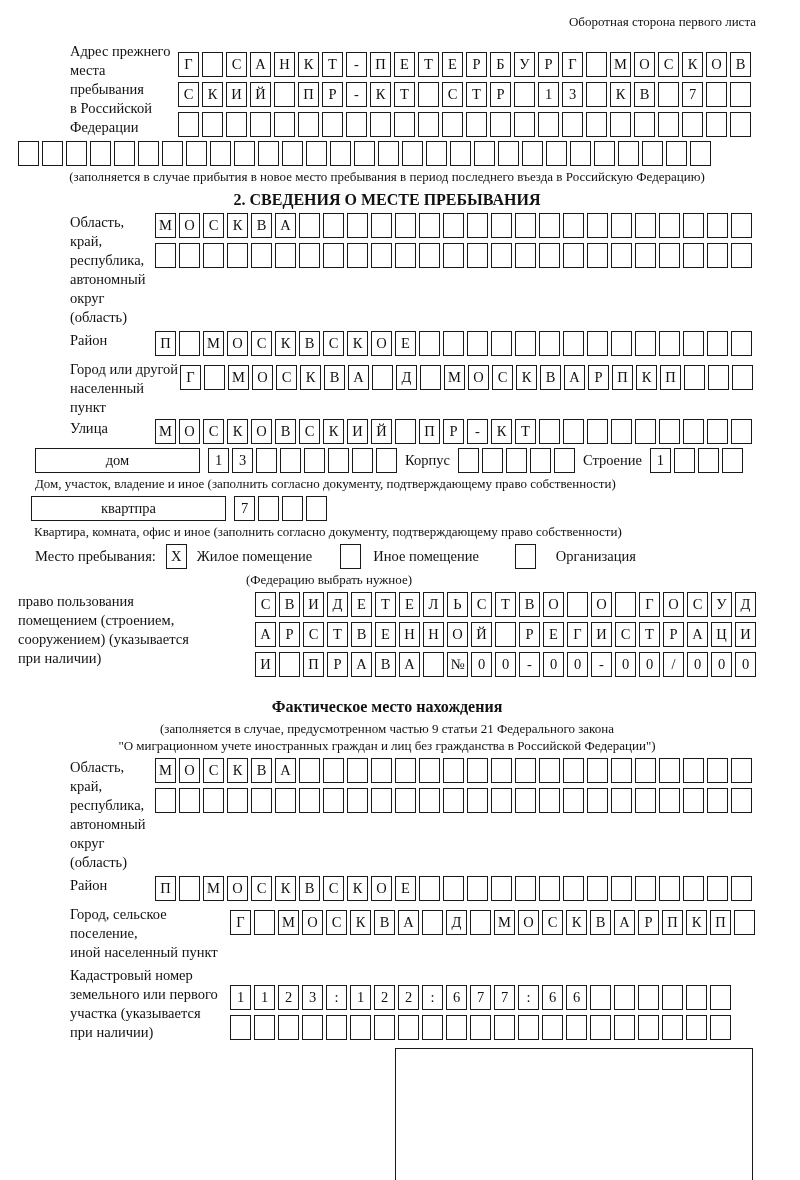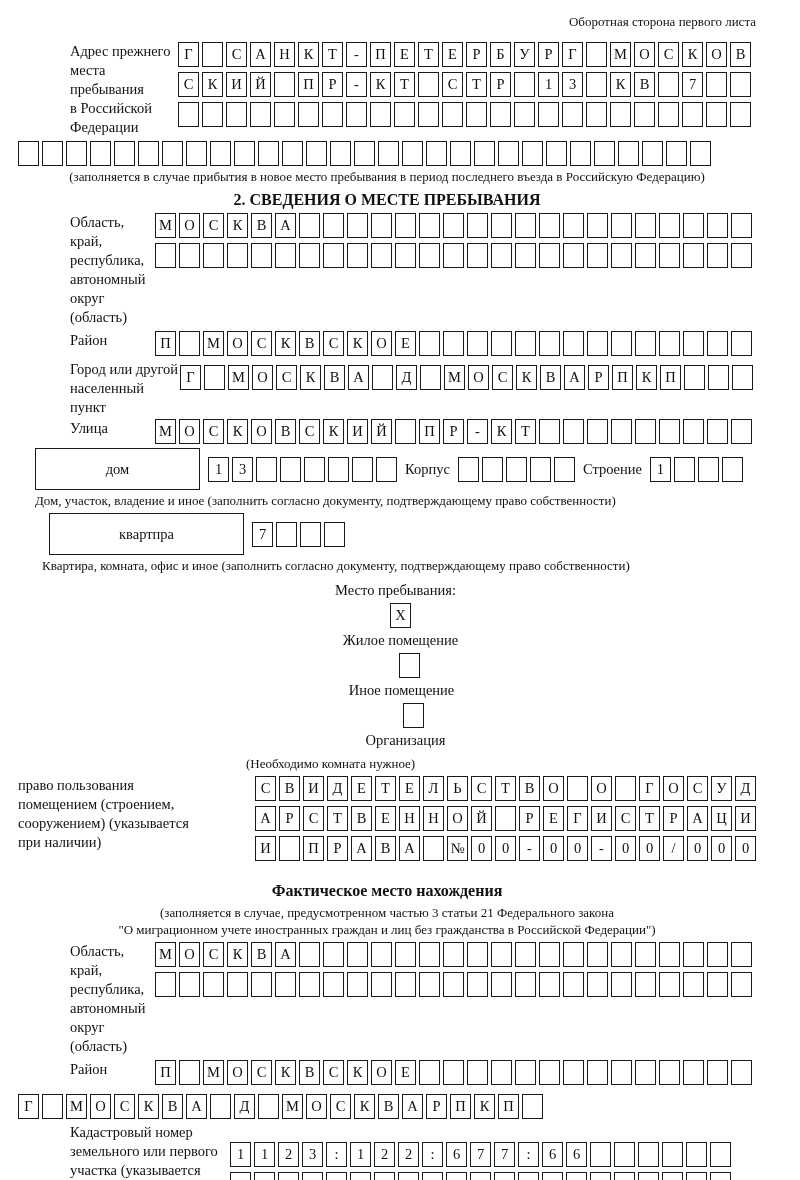--- a/index.html
+++ b/index.html
@@ -15,30 +15,30 @@
   .lbl0{ padding-left:0; }
   .cellcol{ display:flex; flex-direction:column; gap:5px; }
   .cellrow{ display:flex; gap:3px; }
   .cell{
     width:21px; height:25px; box-sizing:border-box;
     border:1.6px solid #1a1a1a; flex-shrink:0;
     display:flex; align-items:center; justify-content:center;
     font-size:14.5px;
   }
   .widebox{
-    height:42px; box-sizing:border-box; border:1.6px solid #1a1a1a;
+    height:25px; box-sizing:border-box; border:1.6px solid #1a1a1a;
     display:flex; align-items:center; justify-content:center;
     font-size:14.5px; flex-shrink:0;
   }
   .caption{ font-size:13px; line-height:17px; }
   .cap-center{ text-align:center; }
   .sect-title{ text-align:center; font-weight:bold; font-size:16px; }
   .inline-lbl{ font-size:14.5px; line-height:25px; }
   .mt2{margin-top:2px;} .mt4{margin-top:4px;} .mt6{margin-top:6px;}
-  .mt8{margin-top:21px;} .mt12{margin-top:12px;}
+  .mt8{margin-top:21px;} .mt12{margin-top:12px;align-items:flex-end;}
   .stamp-box{
     margin-left:377px; width:358px; height:172px;
     border:1.6px solid #1a1a1a; box-sizing:border-box;
   }
 </style>
 </head>
 <body>
 
 <div class="hdr">Оборотная сторона первого листа</div>
 
@@ -348,41 +348,41 @@
   <div class="inline-lbl">Строение</div>
   <div class="cellrow">
       <div class="cell">1</div>
       <div class="cell"></div>
       <div class="cell"></div>
       <div class="cell"></div>
     </div>
 </div>
 <div class="caption mt2" style="margin-left:17px;">Дом, участок, владение и иное (заполнить согласно документу, подтверждающему право собственности)</div>
 
-<div class="row mt4" style="margin-left:31px; align-items:center; gap:8px;">
+<div class="row mt4" style="margin-left:13px; align-items:center; gap:8px;">
   <div class="widebox" style="width:195px;">квартпра</div>
   <div class="cellrow">
       <div class="cell">7</div>
       <div class="cell"></div>
       <div class="cell"></div>
       <div class="cell"></div>
     </div>
 </div>
-<div class="caption mt2" style="margin-left:24px;">Квартира, комната, офис и иное (заполнить согласно документу, подтверждающему право собственности)</div>
-
-<div class="row mt4" style="margin-left:17px; align-items:center;flex-direction:column;">
+<div class="caption mt2" style="margin-left:16px;">Квартира, комната, офис и иное (заполнить согласно документу, подтверждающему право собственности)</div>
+
+<div class="row mt4" style="margin-left:17px; align-items:center;">
   <div class="inline-lbl">Место пребывания:</div>
   <div class="cell" style="margin-left:10px;">X</div>
   <div class="inline-lbl" style="margin-left:10px;">Жилое помещение</div>
   <div class="cell" style="margin-left:28px;"></div>
   <div class="inline-lbl" style="margin-left:12px;">Иное помещение</div>
   <div class="cell" style="margin-left:36px;"></div>
   <div class="inline-lbl" style="margin-left:20px;">Организация</div>
 </div>
-<div class="caption mt2" style="margin-left:228px;">(Необходимо комната нужное)</div>
+<div class="caption mt2" style="margin-left:228px;">(Федерацию выбрать нужное)</div>
 
 <div class="row mt4">
   <div class="lbl lbl0" style="width:237px;">
       <div>право пользования</div>
       <div>помещением (строением,</div>
       <div>сооружением) (указывается</div>
       <div>при наличии)</div>
     </div>
   <div class="cellcol">
     <div class="cellrow">
@@ -452,21 +452,21 @@
         <div class="cell">/</div>
         <div class="cell">0</div>
         <div class="cell">0</div>
         <div class="cell">0</div>
       </div>
   </div>
 </div>
 
 <div class="sect-title mt8">Фактическое место нахождения</div>
 <div class="caption cap-center mt4">
-    <div>(заполняется в случае, предусмотренном частью 3 статьи 21 Федерального закона</div>
+    <div>(заполняется в случае, предусмотренном частью 9 статьи 21 Федерального закона</div>
     <div>"О миграционном учете иностранных граждан и лиц без гражданства в Российской Федерации")</div>
   </div>
 
 <div class="row mt4">
   <div class="lbl" style="width:137px;">
       <div>Область, край,</div>
       <div>республика,</div>
       <div>автономный округ</div>
       <div>(область)</div>
     </div>
@@ -553,20 +553,24 @@
       <div class="cell"></div>
       <div class="cell"></div>
       <div class="cell"></div>
       <div class="cell"></div>
       <div class="cell"></div>
       <div class="cell"></div>
     </div>
 </div>
 
 <div class="row mt4">
+  <div class="lbl" style="width:212px;">
+      <div>Город, сельское поселение,</div>
+      <div>иной населенный пункт</div>
+    </div>
   <div class="cellrow" style="margin-top:5px;">
       <div class="cell">Г</div>
       <div class="cell"></div>
       <div class="cell">М</div>
       <div class="cell">О</div>
       <div class="cell">С</div>
       <div class="cell">К</div>
       <div class="cell">В</div>
       <div class="cell">А</div>
       <div class="cell"></div>

